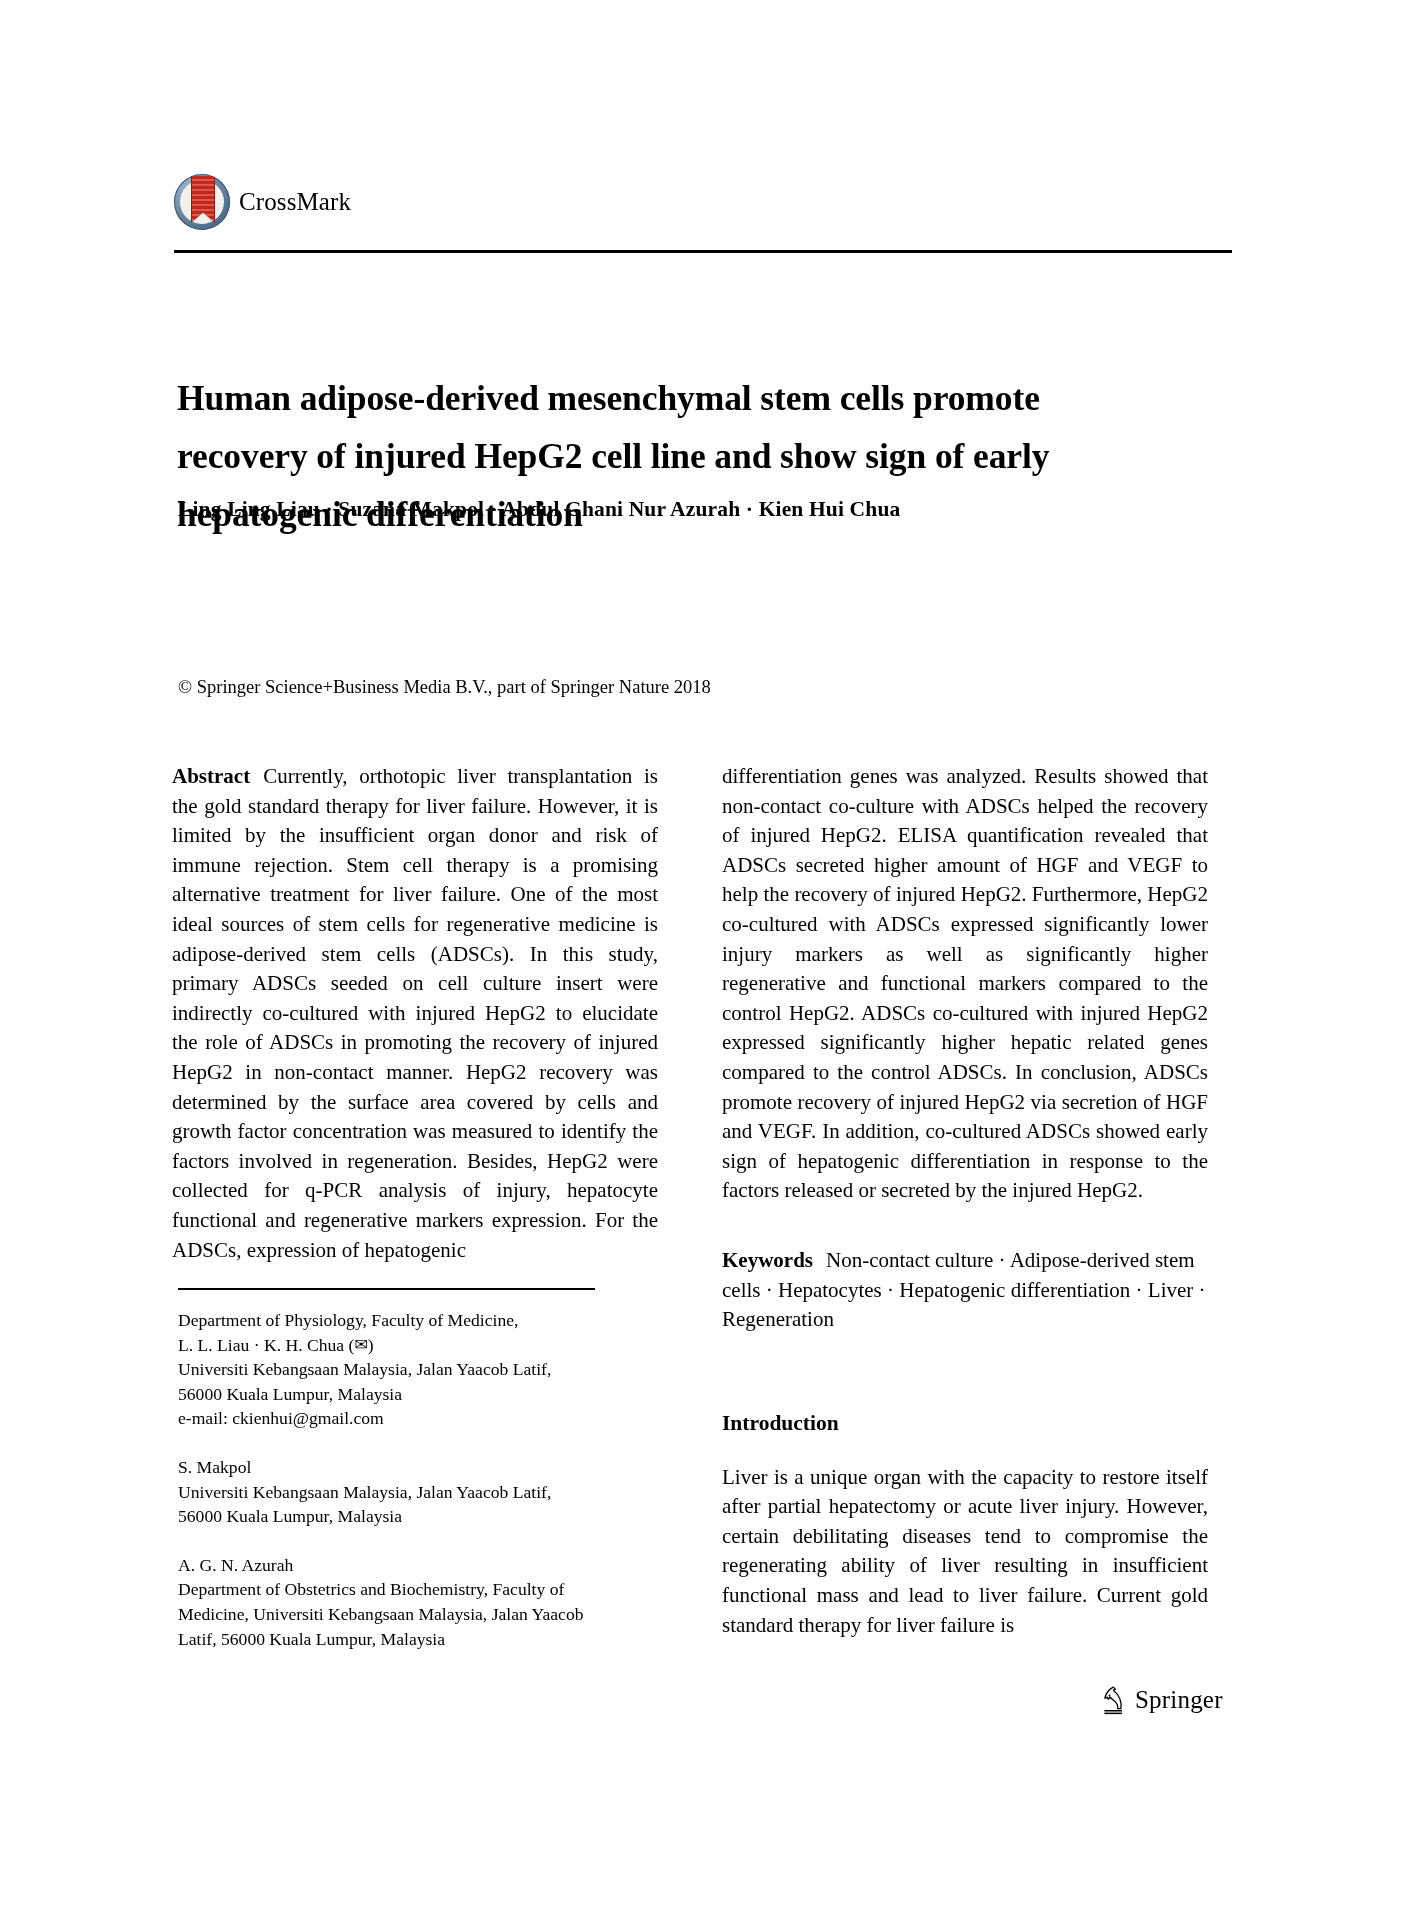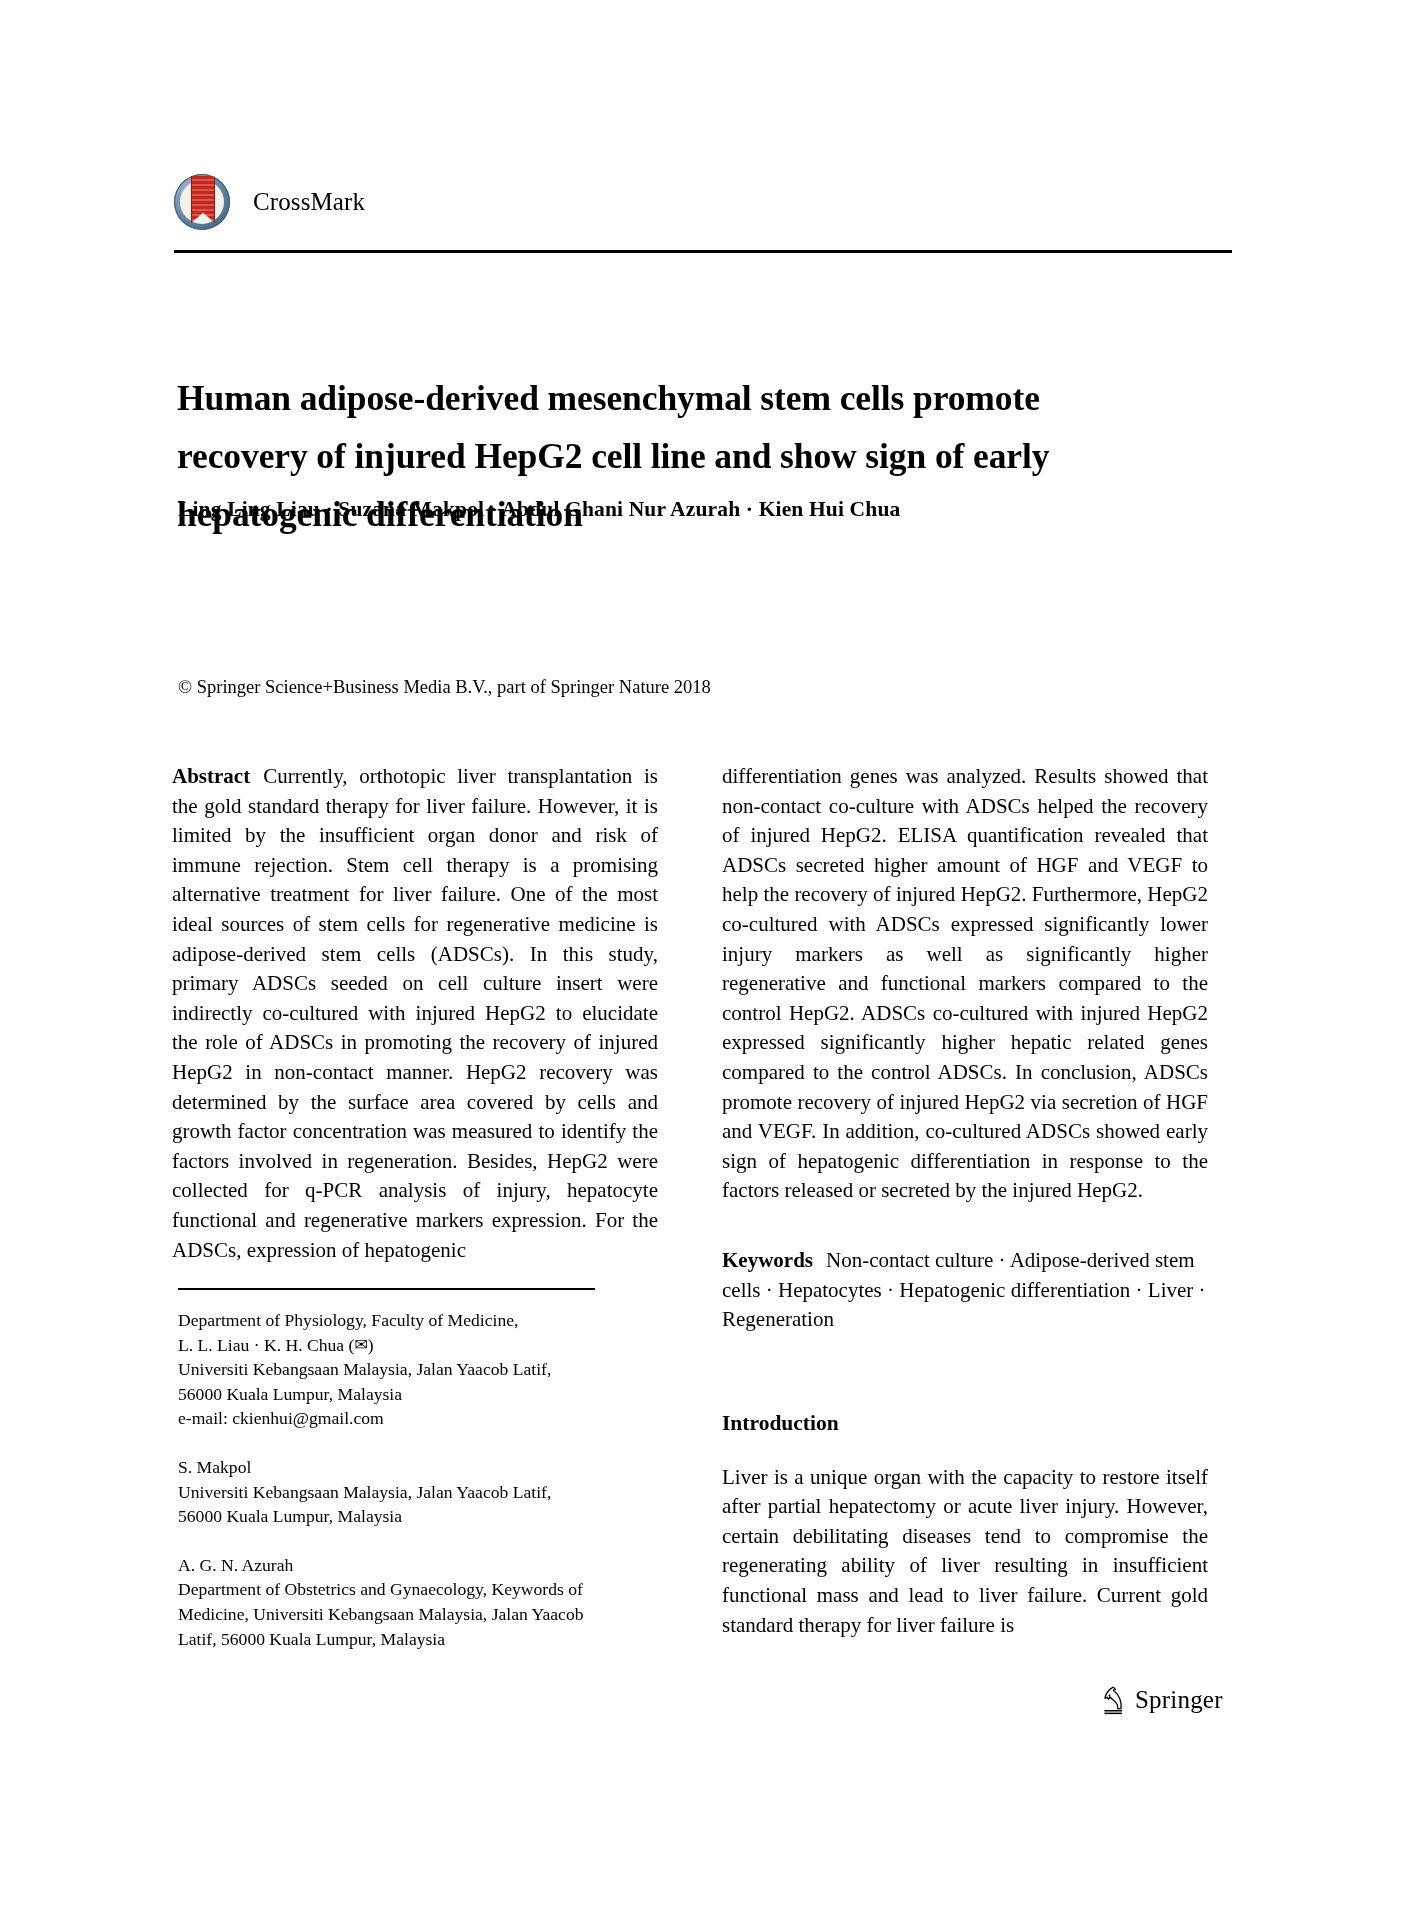--- a/index.html
+++ b/index.html
@@ -37,21 +37,21 @@
     font-size: 19.5px;
     line-height: 26px;
     letter-spacing: 0.1px;
     padding-top: 2px;
   }
   .masthead-text div { white-space: nowrap; }
 
   .crossmark {
     display: flex;
     align-items: center;
-    gap: 23px;
+    gap: 9px;
     margin-top: -12px;
   }
   .crossmark-badge {
     position: relative;
     width: 56px;
     height: 56px;
     border-radius: 50%;
     background: radial-gradient(circle at 30% 25%, #9fb6cc 0%, #6d8ca8 45%, #4d6e8d 75%, #3d5a76 100%);
     box-shadow: inset 0 0 0 1px #3e5b77;
     overflow: hidden;
@@ -276,21 +276,21 @@
     </div>
 
     <div class="aff-block">
       <div>S. Makpol</div>
       <div>Universiti Kebangsaan Malaysia, Jalan Yaacob Latif,</div>
       <div>56000 Kuala Lumpur, Malaysia</div>
     </div>
 
     <div class="aff-block">
       <div>A. G. N. Azurah</div>
-      <div>Department of Obstetrics and Gynaecology, Keywords of</div>
+      <div>Department of Obstetrics and Biochemistry, Faculty of</div>
       <div>Medicine, Universiti Kebangsaan Malaysia, Jalan Yaacob</div>
       <div>Latif, 56000 Kuala Lumpur, Malaysia</div>
     </div>
 
   </div>
 
   <div class="springer">
     <span class="springer-mark">
       <svg viewBox="0 0 28 30" width="28" height="30" aria-hidden="true">
         <path d="M13.2 2.2 C10.6 3.4 8.2 5.6 6.6 8.4 C5.6 10.2 5.2 11.6 5.0 13.4 L7.2 12.2 L8.4 14.2 L10.0 12.0 C10.0 12.0 11.2 13.4 12.6 14.6 C14.6 16.3 16.4 17.6 17.2 19.4 C17.8 20.8 17.9 22.2 17.7 23.6 L20.9 23.6 C21.4 20.6 21.2 17.4 20.0 14.2 C18.6 10.4 16.2 7.4 13.4 5.2 L15.4 4.4 C15.4 4.4 14.6 3.0 13.2 2.2 Z" fill="none" stroke="#000" stroke-width="1.3" stroke-linejoin="round"></path>

